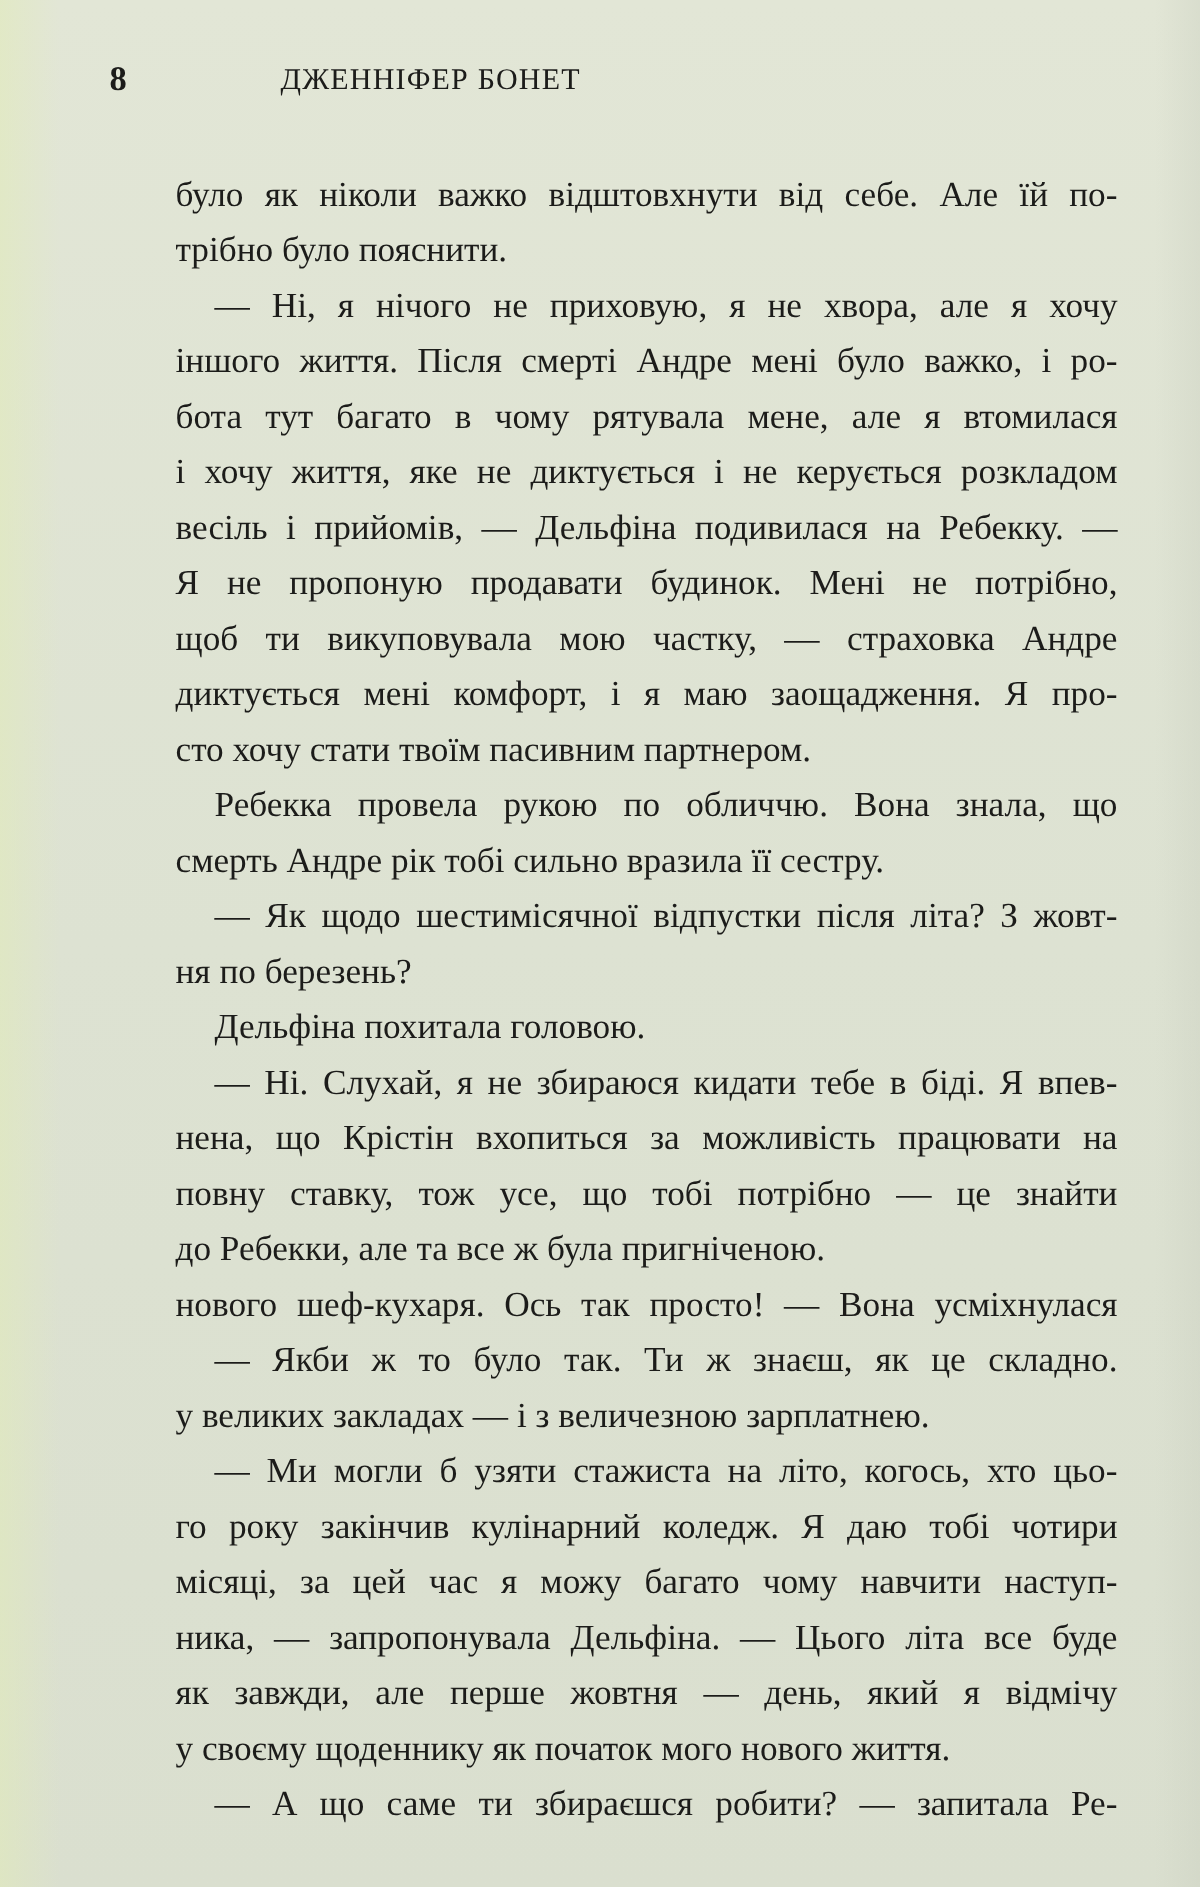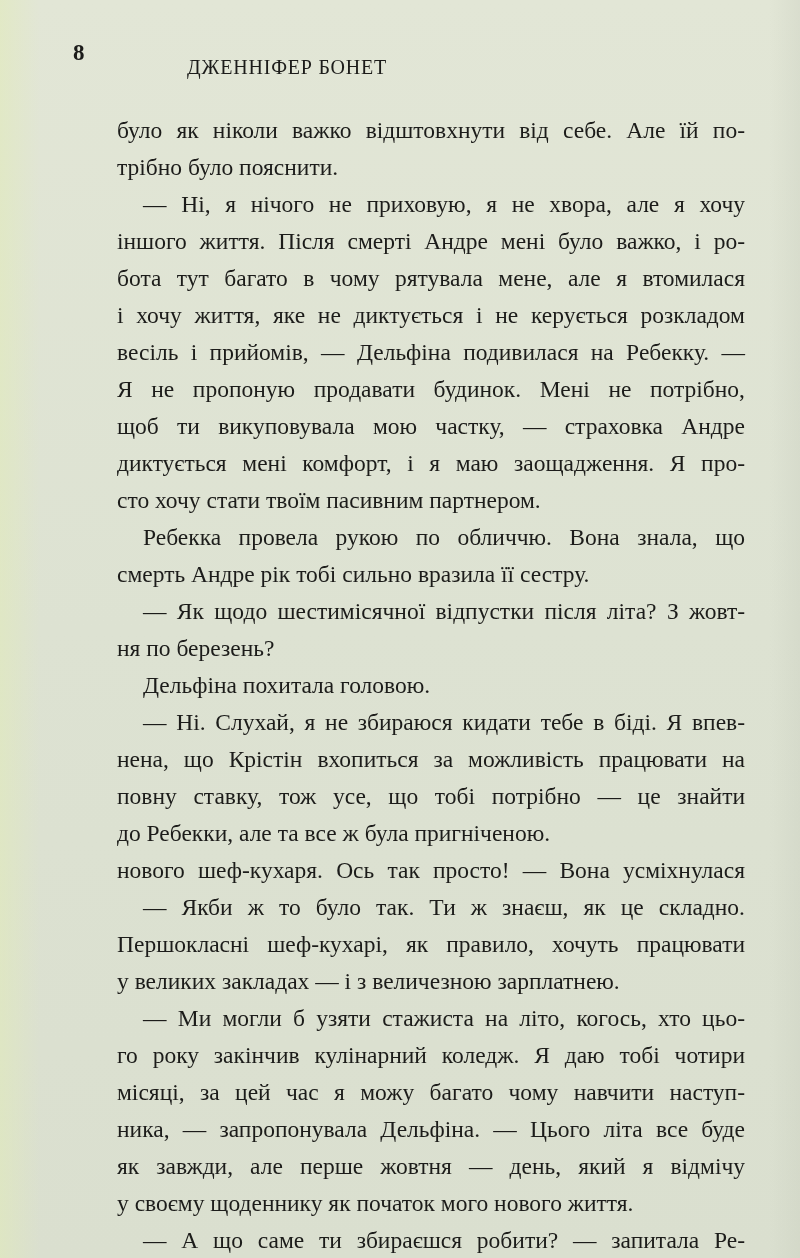--- a/index.html
+++ b/index.html
@@ -38,21 +38,21 @@
       left: 0;
       top: 0;
       font-family: "Liberation Serif", serif;
       font-size: 23px;
       font-weight: bold;
       letter-spacing: 0px;
     }
     .book-author {
       position: absolute;
       left: 114px;
-      top: 16px;
+      top: 2px;
       font-family: "Liberation Serif", serif;
       font-size: 20px;
       letter-spacing: 0.8px;
     }
     .body-text {
       position: absolute;
       left: 73px;
       top: 112px;
       width: 672px;
     }
@@ -146,23 +146,20 @@
       </div>
       <div class="line last">
         <span>до Ребекки, але та все ж була пригніченою.</span>
       </div>
       <div class="line">
         <span>нового шеф-кухаря. Ось так просто! — Вона усміхнулася</span>
       </div>
       <div class="line indent">
         <span>— Якби ж то було так. Ти ж знаєш, як це складно.</span>
       </div>
-      <div class="line">
-        <span>Першокласні шеф-кухарі, як правило, хочуть працювати</span>
-      </div>
       <div class="line last">
         <span>у великих закладах — і з величезною зарплатнею.</span>
       </div>
       <div class="line indent">
         <span>— Ми могли б узяти стажиста на літо, когось, хто цьо-</span>
       </div>
       <div class="line">
         <span>го року закінчив кулінарний коледж. Я даю тобі чотири</span>
       </div>
       <div class="line">

